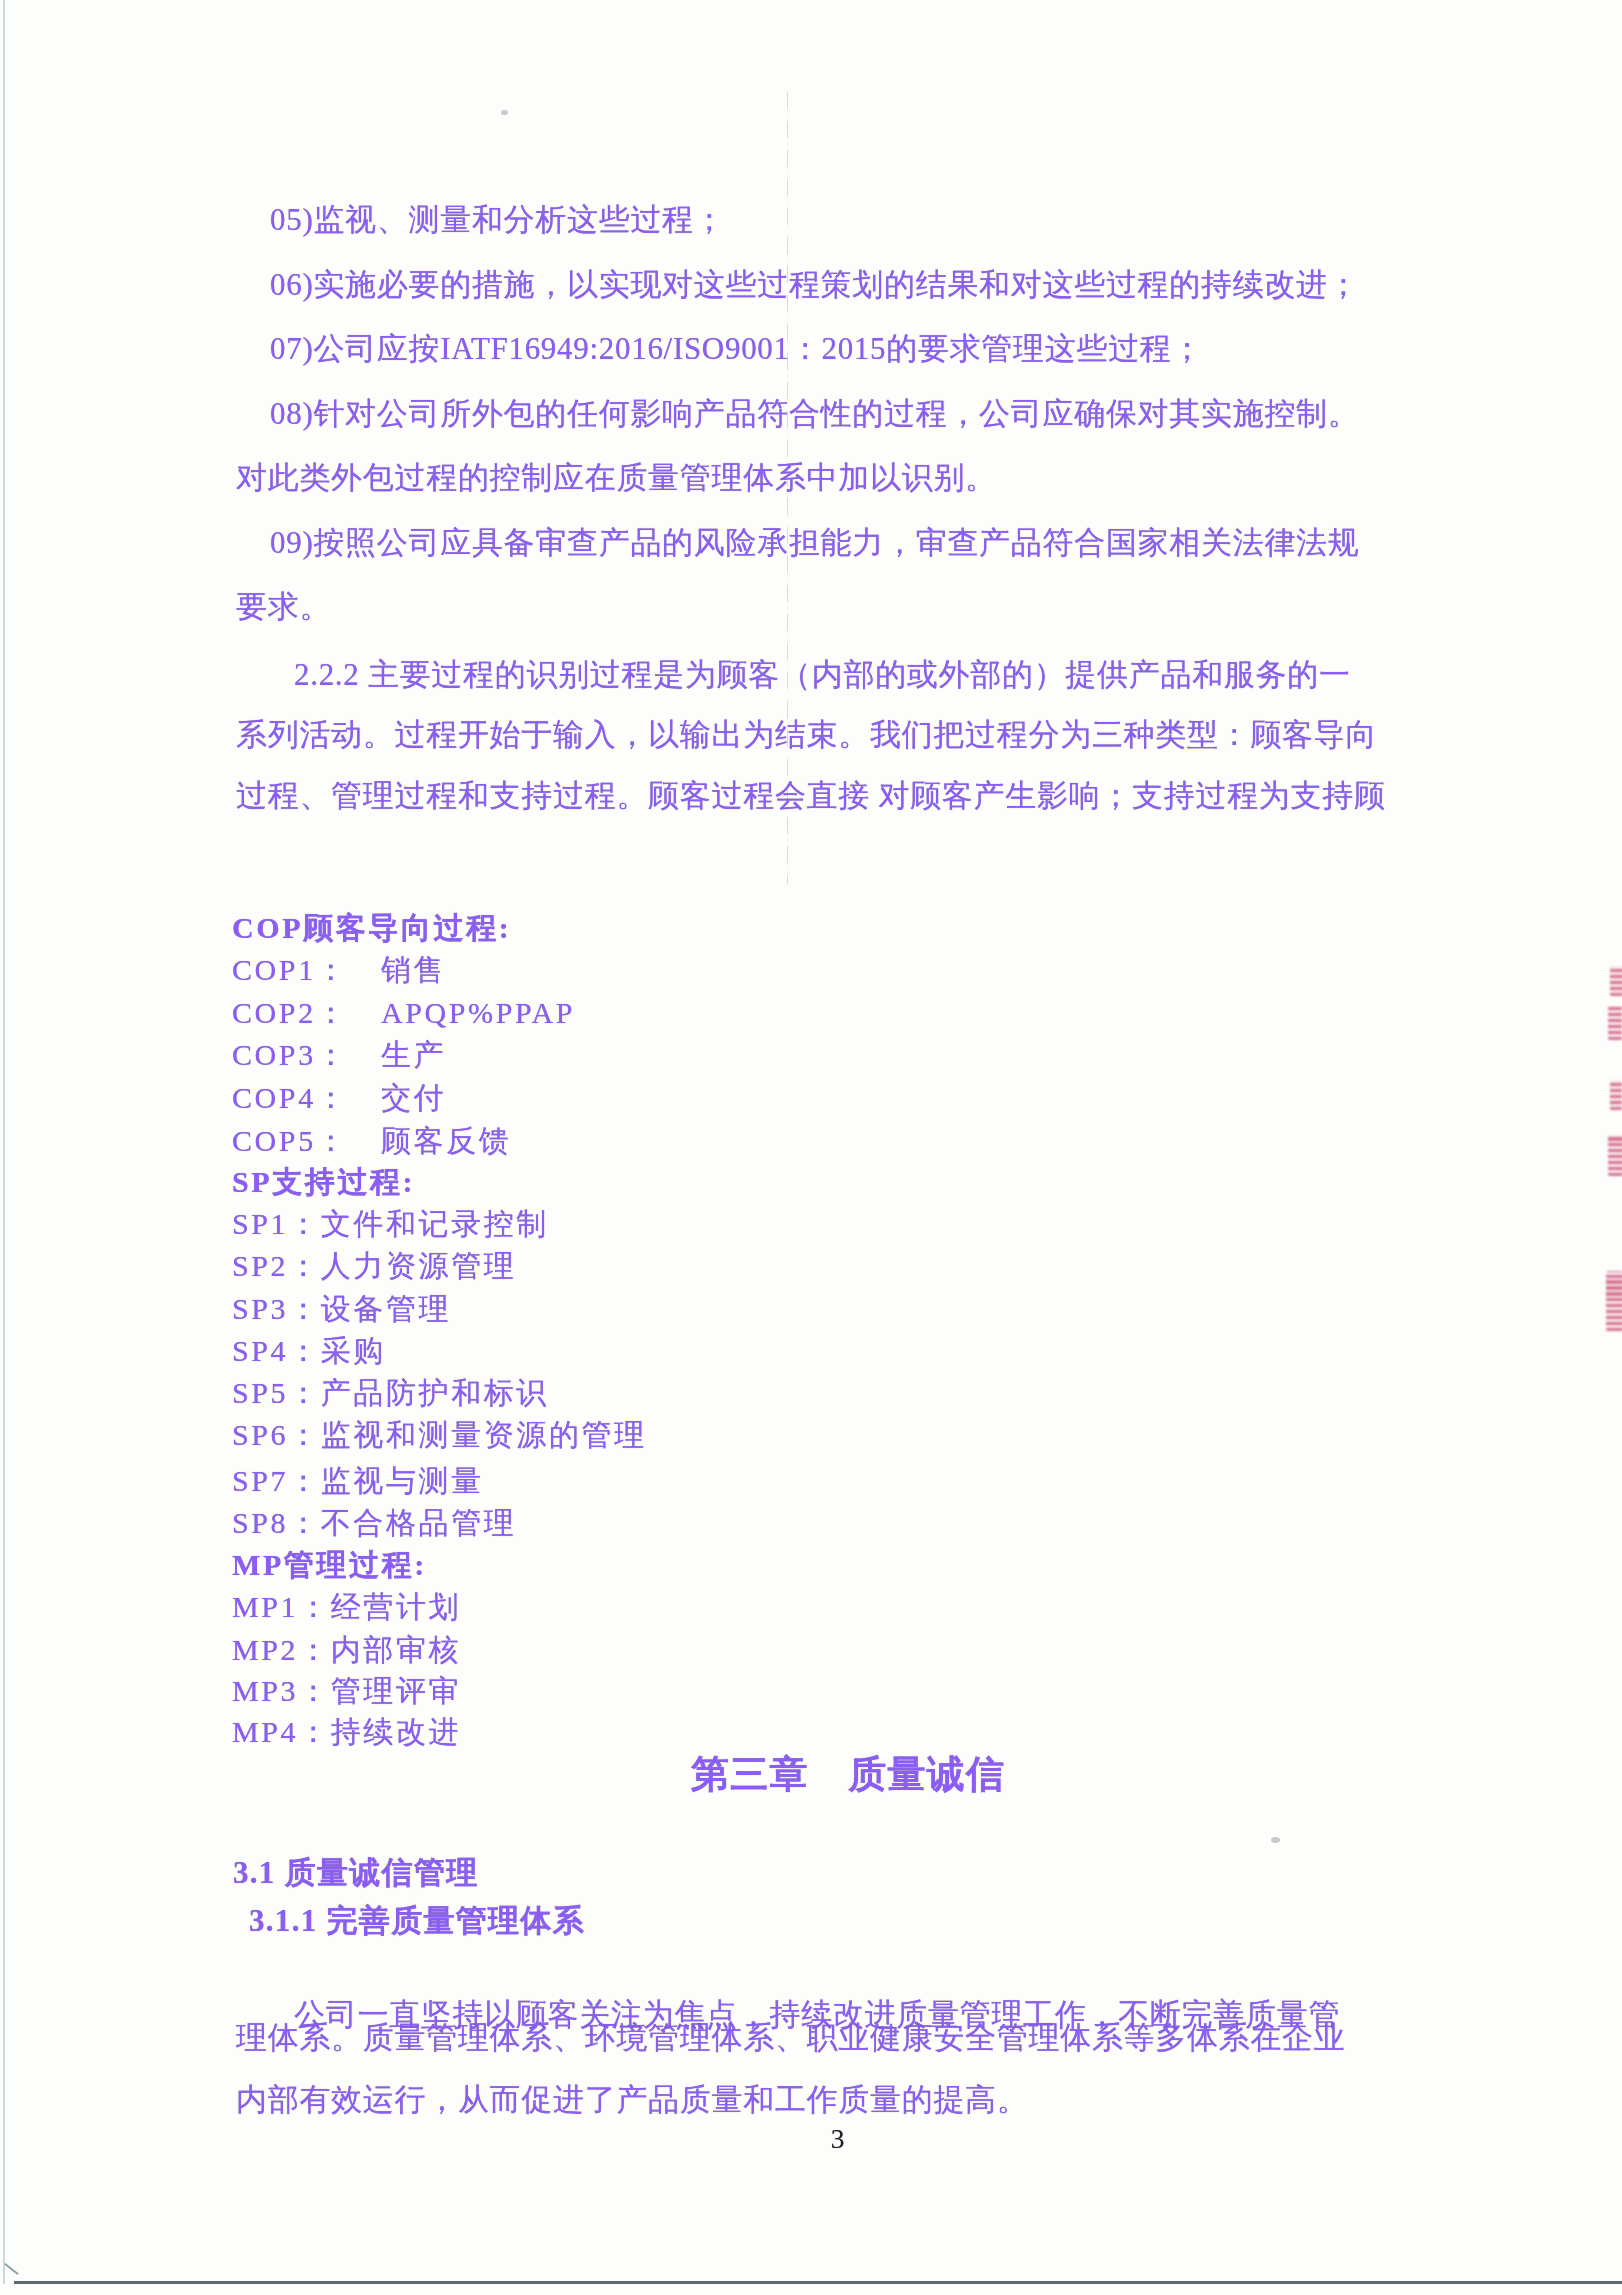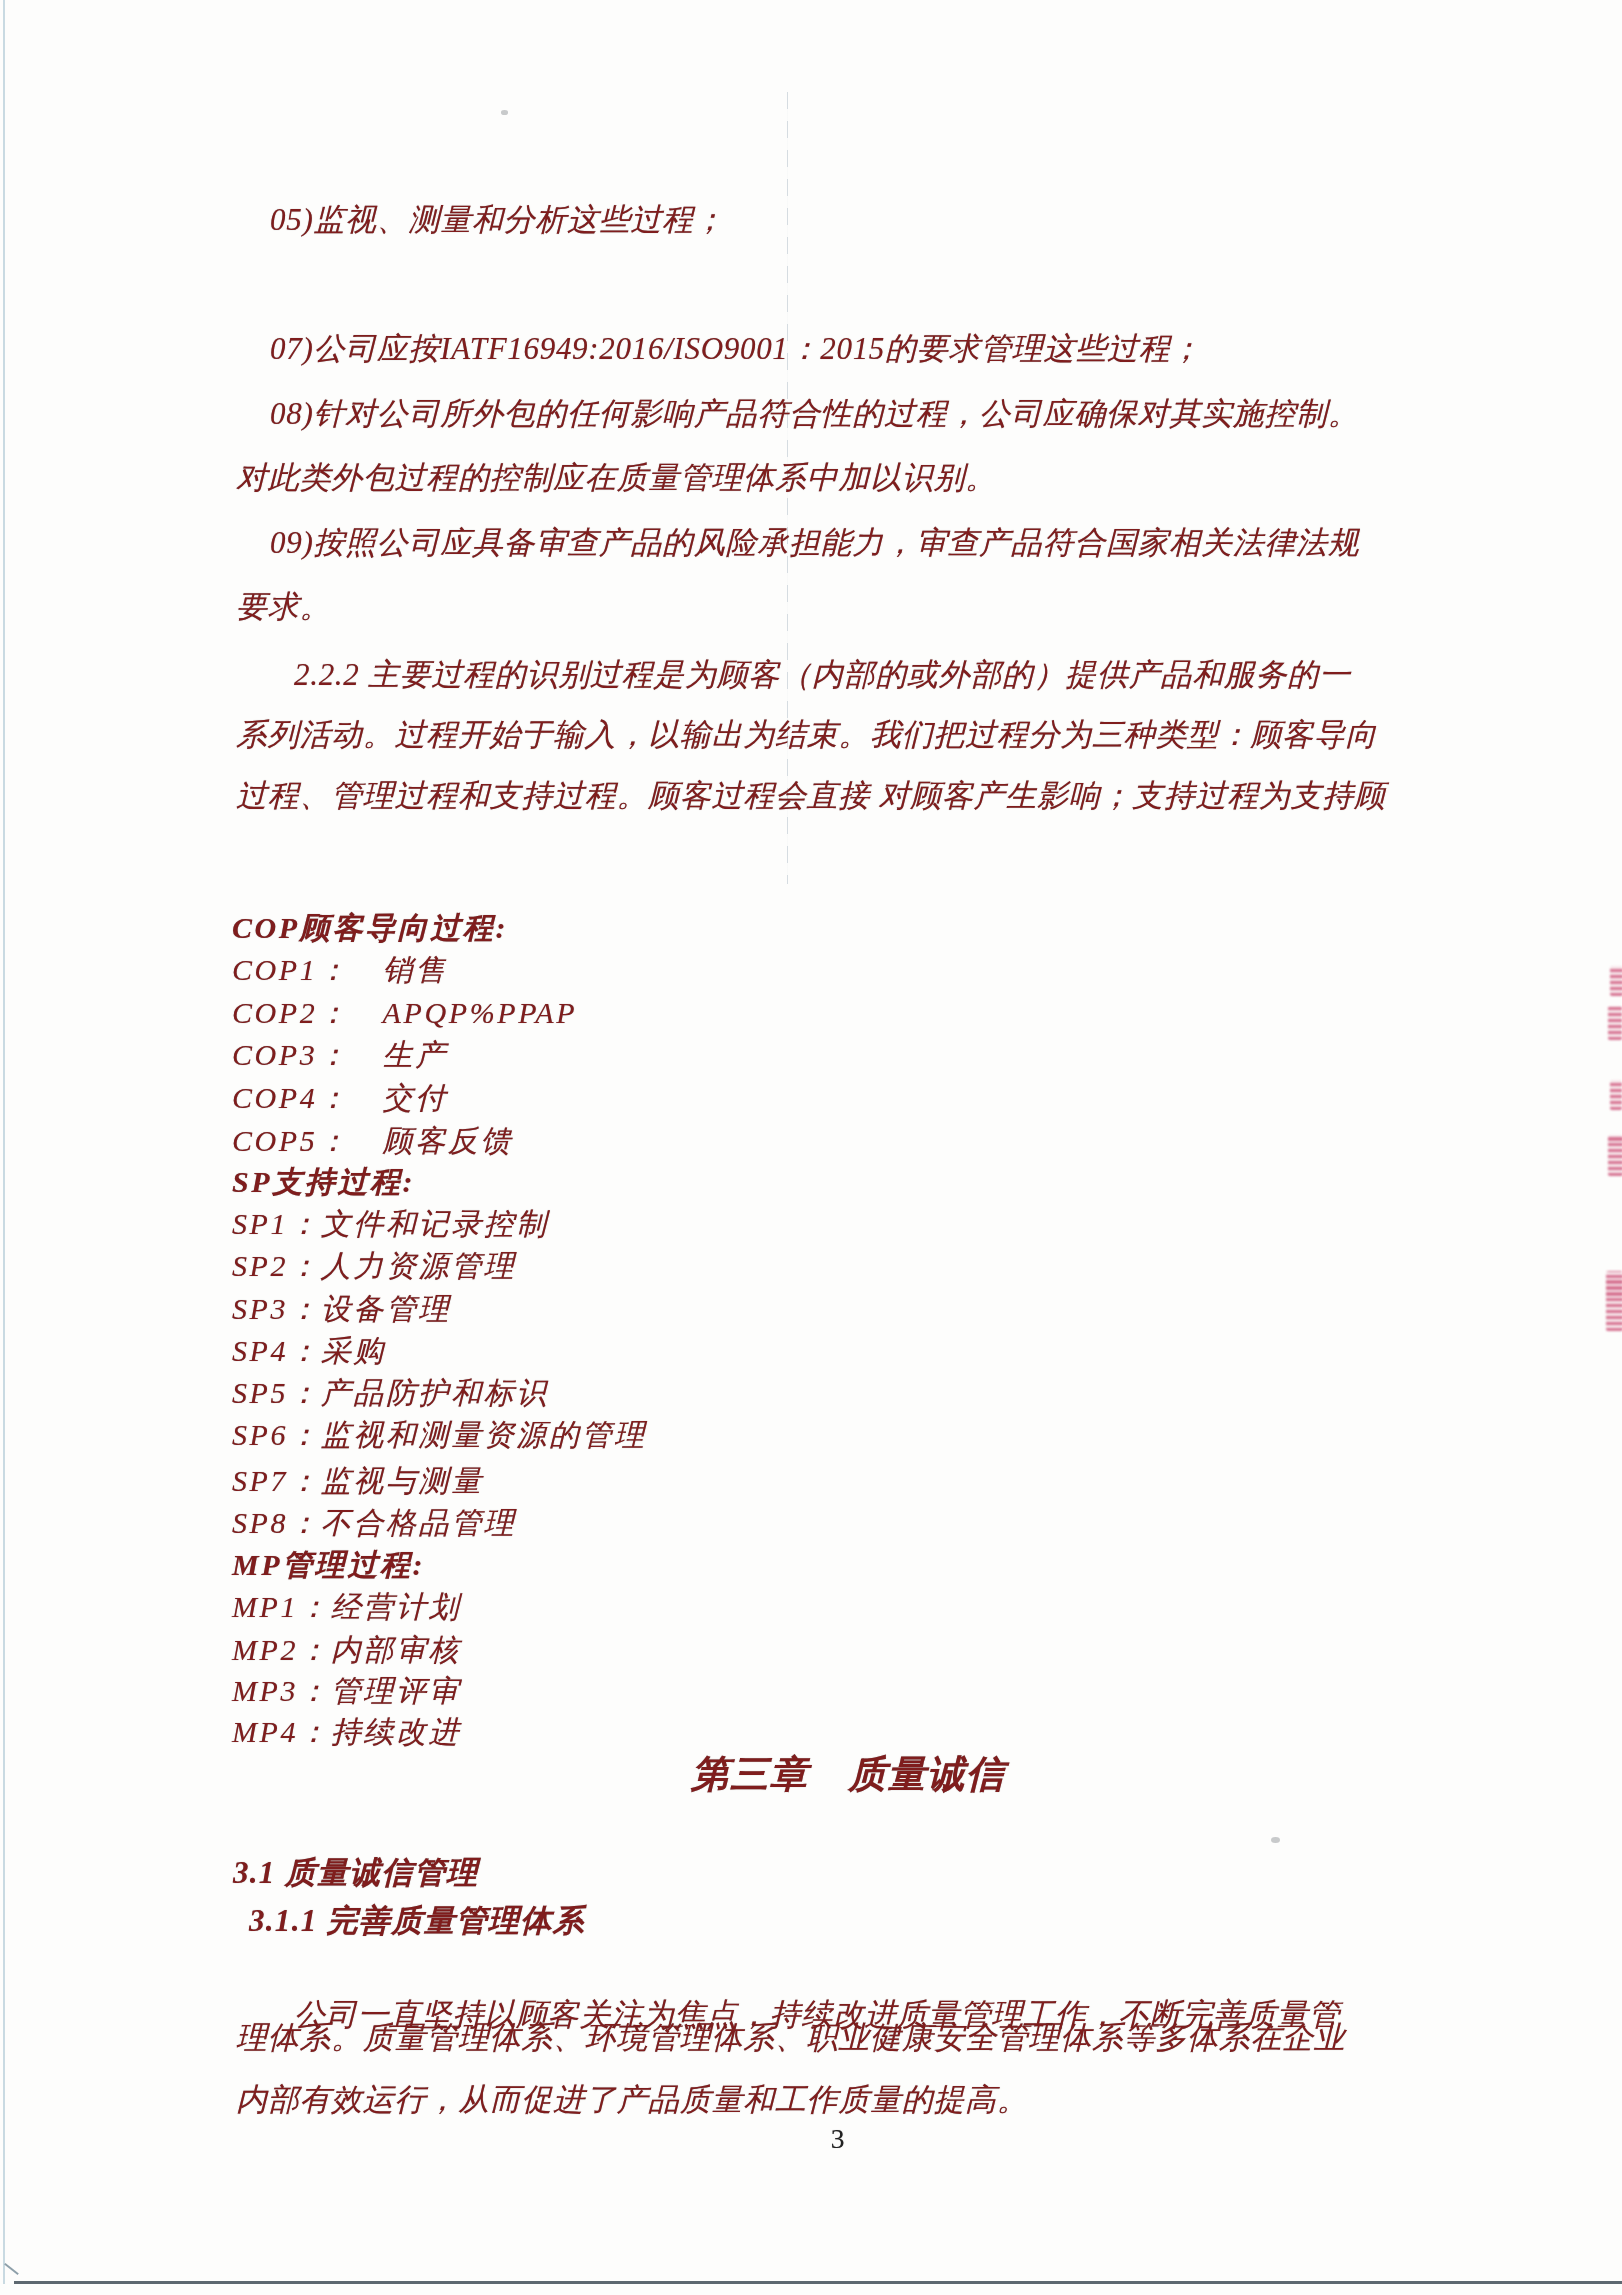--- a/index.html
+++ b/index.html
@@ -11,26 +11,25 @@
     position: relative;
     width: 1623px;
     height: 2295px;
     background: #fdfdfc;
     overflow: hidden;
     font-family: "Liberation Serif", "DejaVu Serif", serif;
   }
   .line {
     position: absolute;
     white-space: pre;
-    color: #7f1d1d;
+    color: #8b5cf6;
     font-size: 31px;
     line-height: 1.1;
     letter-spacing: 0.7px;
     text-shadow: 0 0 0.8px rgba(45,45,45,0.55);
-    font-style: italic;
   }
   .line.bold { font-weight: bold; }
   
   .edge-left {
     position: absolute;
     left: 3.3px; top: 0;
     width: 2px; height: 2284px;
     background: #c0d3dd;
     opacity: 0.85;
   }
@@ -81,20 +80,21 @@
 </head>
 <body>
 
 <div id="page">
   <div class="edge-left"></div>
   <div class="edge-bottom"></div>
   <div class="edge-corner"></div>
   <div class="fold-line"></div>
   <div class="pagenum">3</div>
 <div class="line" style="left: 270px; top: 203px;">05)监视、测量和分析这些过程；</div>
+    <div class="line" style="left: 270px; top: 268px;">06)实施必要的措施，以实现对这些过程策划的结果和对这些过程的持续改进；</div>
     <div class="line" style="left: 270px; top: 332px;">07)公司应按IATF16949:2016/ISO9001：2015的要求管理这些过程；</div>
     <div class="line" style="left: 270px; top: 397px;">08)针对公司所外包的任何影响产品符合性的过程，公司应确保对其实施控制。</div>
     <div class="line" style="left: 236px; top: 461px;">对此类外包过程的控制应在质量管理体系中加以识别。</div>
     <div class="line" style="left: 270px; top: 526px;">09)按照公司应具备审查产品的风险承担能力，审查产品符合国家相关法律法规</div>
     <div class="line" style="left: 236px; top: 590px;">要求。</div>
     <div class="line" style="left: 294px; top: 658px;">2.2.2 主要过程的识别过程是为顾客（内部的或外部的）提供产品和服务的一</div>
     <div class="line" style="left: 236px; top: 779px;">过程、管理过程和支持过程。顾客过程会直接 对顾客产生影响；支持过程为支持顾</div>
     <div class="line" style="left: 236px; top: 718px;">系列活动。过程开始于输入，以输出为结束。我们把过程分为三种类型：顾客导向</div>
     <div class="line bold" style="left: 232px; top: 911px; font-size: 30px; letter-spacing: 2.6px;">COP顾客导向过程:</div>
     <div class="line" style="left: 232px; top: 953px; font-size: 30px; letter-spacing: 2.6px;">COP1：　销售</div>

